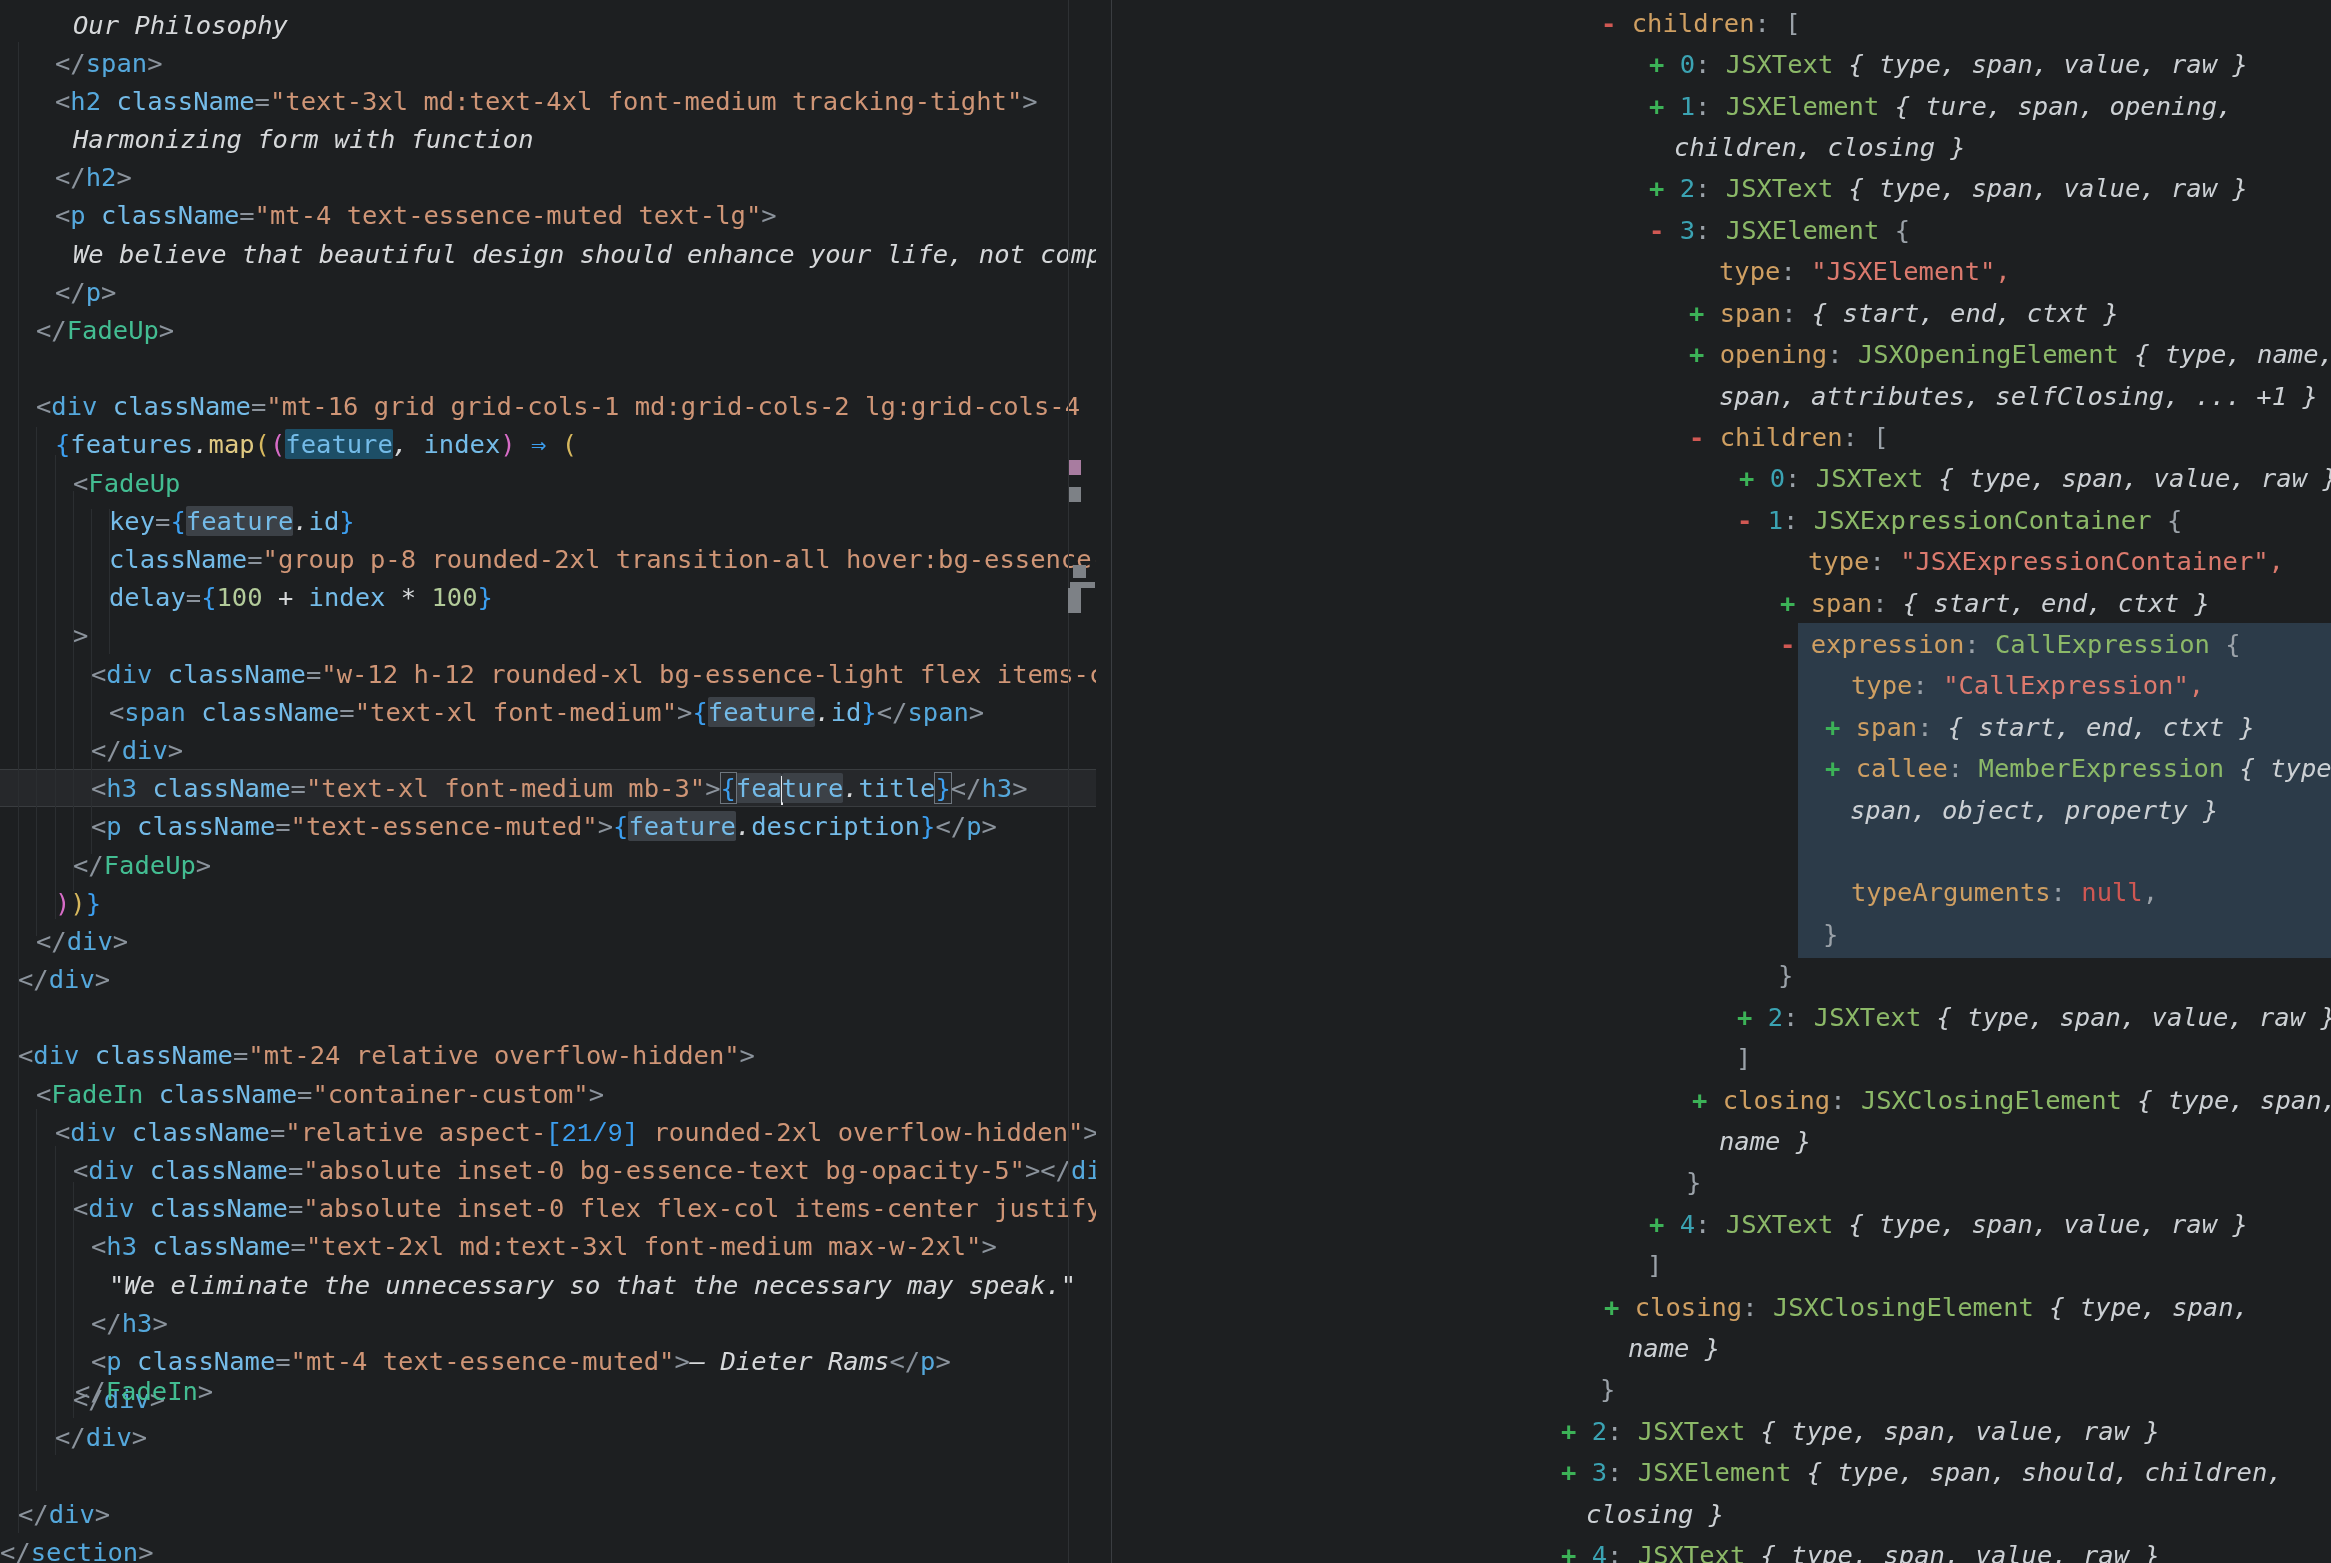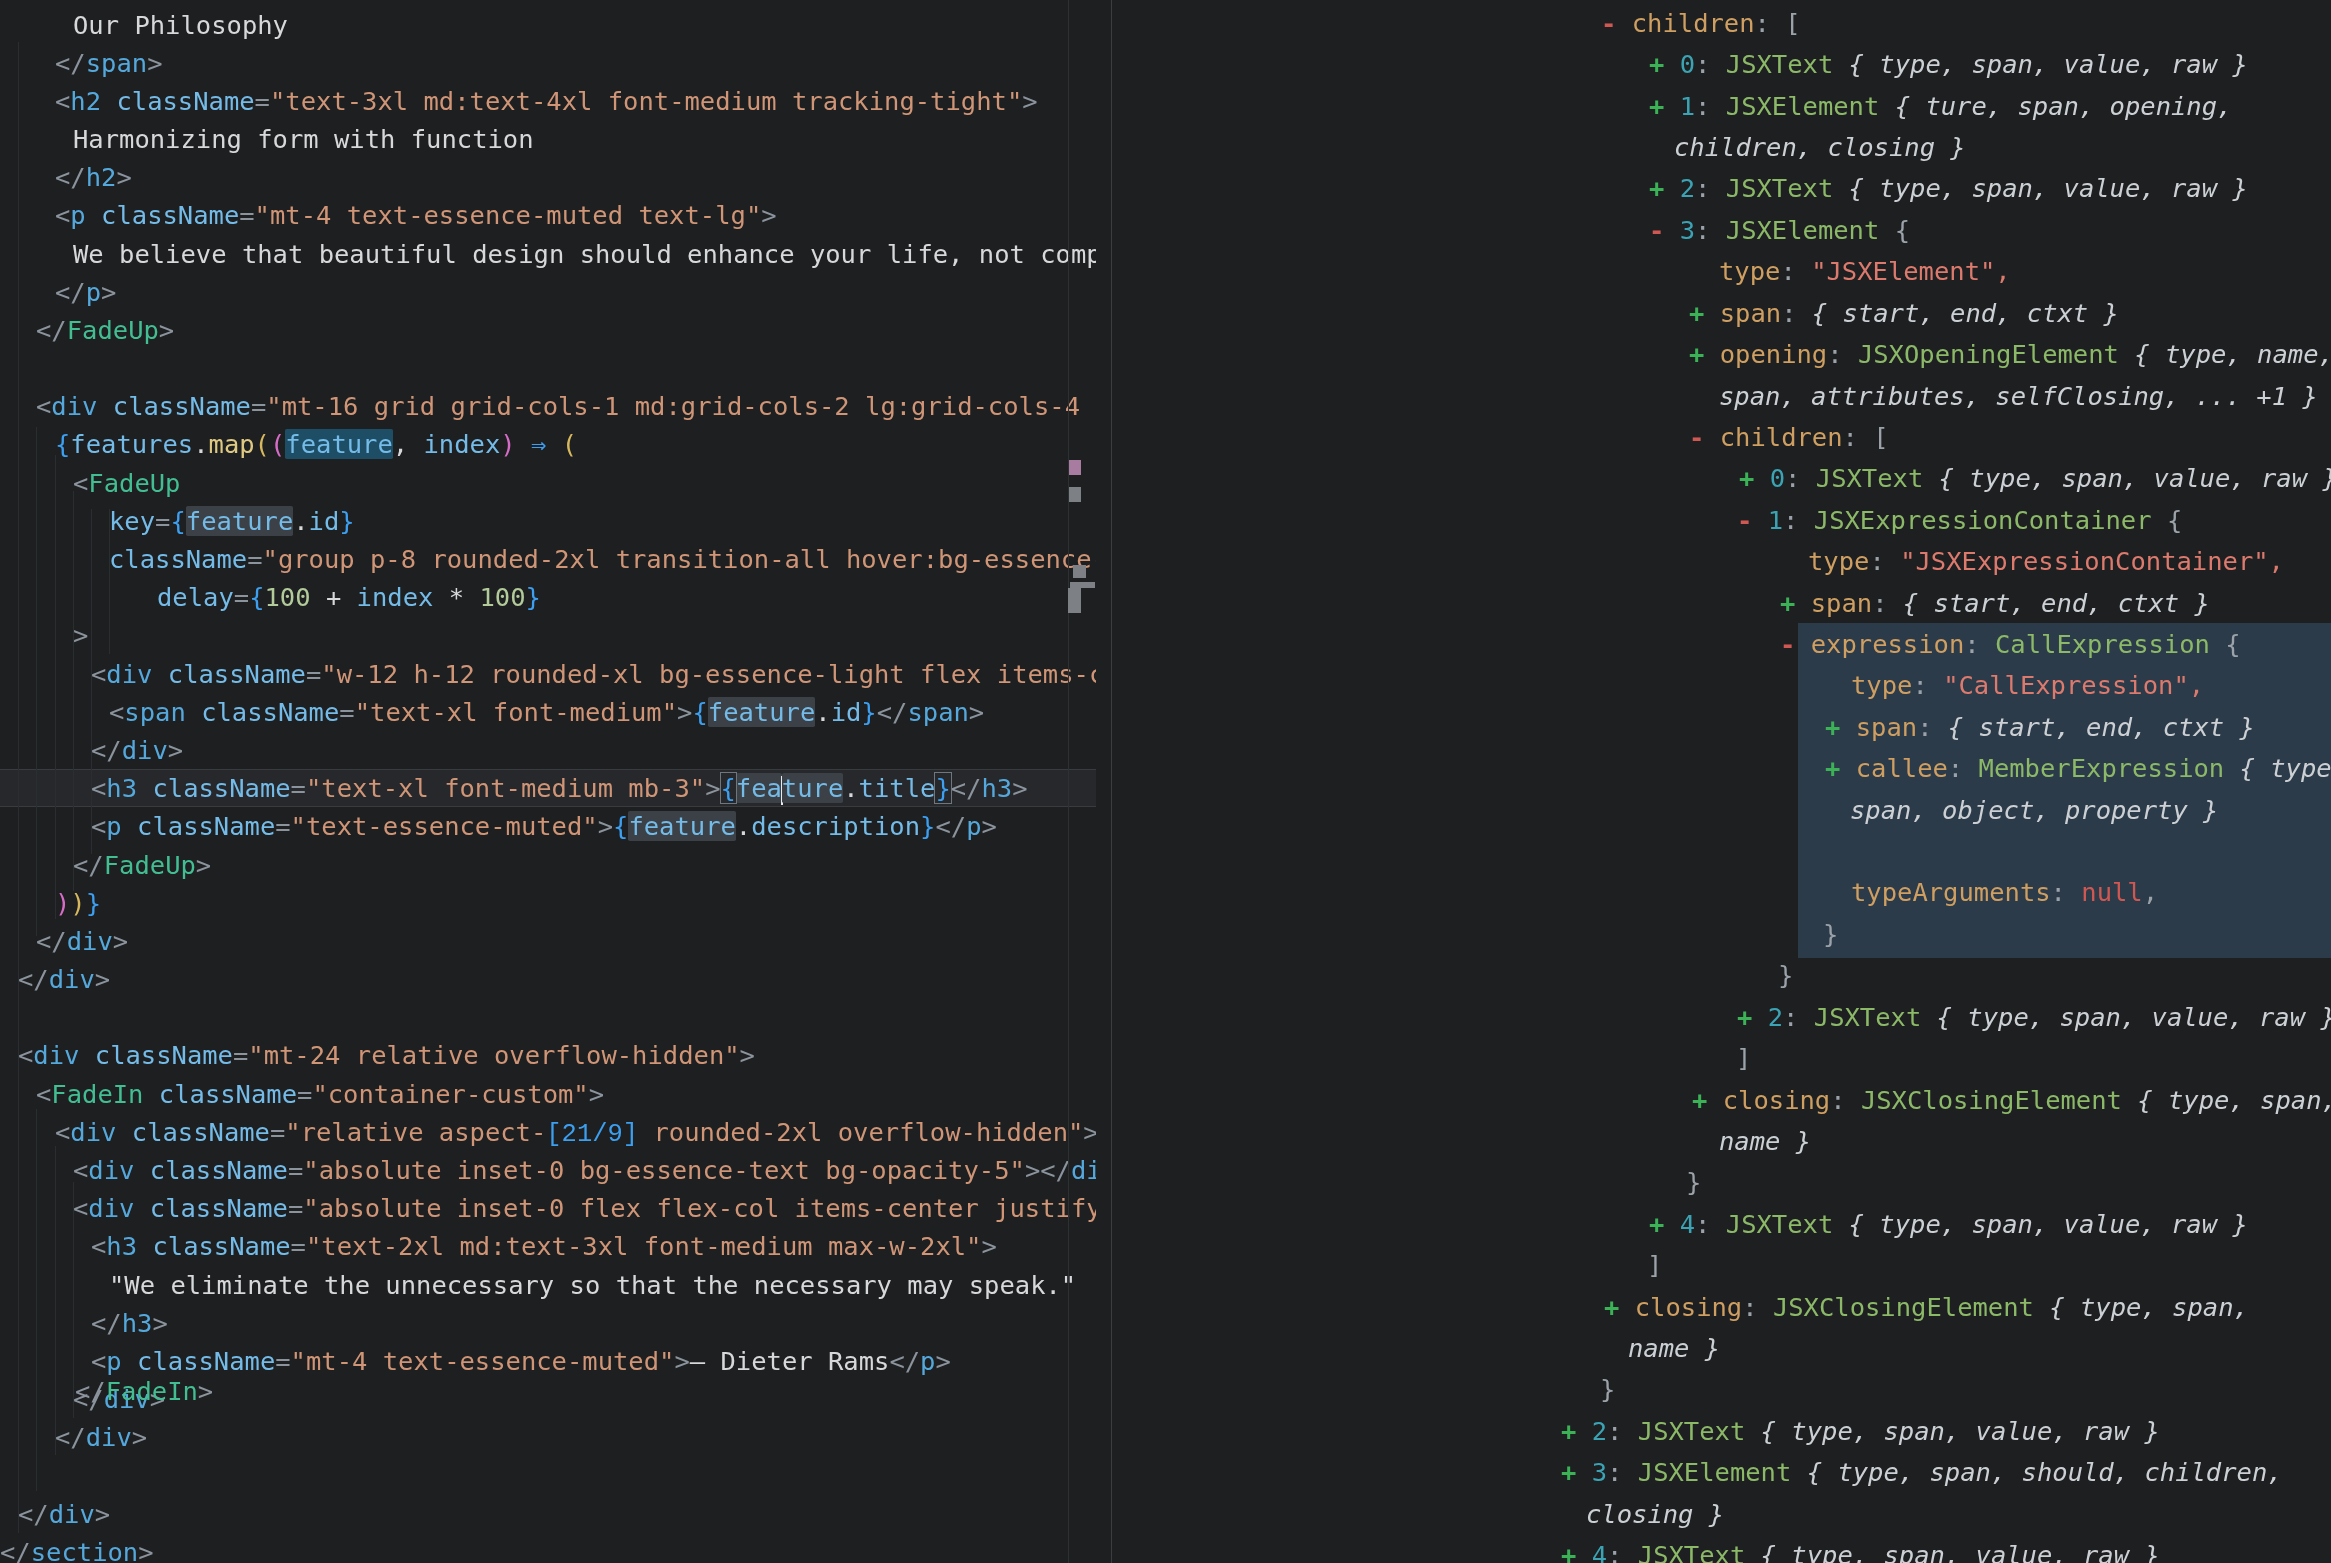--- a/index.html
+++ b/index.html
@@ -19,21 +19,21 @@
   #editor{position:absolute;left:0;top:0;width:1096px;height:1564px;overflow:hidden;}
   #editor .line{position:absolute;height:38px;line-height:38px;font-size:25.5px;
     white-space:pre;color:var(--tx);}
   #current-line{position:absolute;left:0;width:1096px;height:38px;
     background:var(--cur-line-bg);border-top:0.9px solid var(--cur-line-bd);
     border-bottom:0.9px solid var(--cur-line-bd);box-sizing:border-box;}
   .guide{position:absolute;width:0.9px;background:var(--guide);}
   
   .k-pn{color:var(--pn);} .k-tg{color:var(--tg);} .k-cp{color:var(--cp);}
   .k-at{color:var(--at);} .k-st{color:var(--st);} .k-sb{color:var(--sb);font-family:Liberation Mono, monospace;}
-  .k-tx{color:var(--tx);} .k-fn{color:var(--fn);margin-top:24px;} .k-nm{color:var(--nm);}
+  .k-tx{color:var(--tx);font-style:italic;} .k-fn{color:var(--fn);margin-top:24px;} .k-nm{color:var(--nm);}
   .k-bb{color:var(--bb);} .k-by{color:var(--by);} .k-bp{color:var(--bp);}
   .k-wg{color:var(--at);background:var(--wg);border-radius:1.8px;}
   .k-wb{color:var(--at);background:var(--wb);border-radius:1.8px;}
   .k-bm{color:var(--bb);outline:0.9px solid #6e767e;outline-offset:-0.9px;}
   .k-cur{display:inline-block;width:2.7px;height:29px;background:var(--caret);
     vertical-align:middle;margin:0 -1.4px;}
   
   #ruler-line{position:absolute;top:0;left:1068px;width:0.9px;height:1564px;background:var(--divider2);}
   #panel-divider{position:absolute;top:0;left:1111px;width:0.9px;height:1564px;background:var(--divider);}
   .mark{position:absolute;}
@@ -72,21 +72,21 @@
         <div class="line" style="top: 196px; left: 55px;"><span class="k-pn">&lt;</span><span class="k-tg">p</span><span class="k-tx"> </span><span class="k-at">className</span><span class="k-pn">=</span><span class="k-st">"mt-4 text-essence-muted text-lg"</span><span class="k-pn">&gt;</span></div>
         <div class="line" style="top: 235px; left: 73px;"><span class="k-tx">We believe that beautiful design should enhance your life, not complicate it.</span></div>
         <div class="line" style="top: 273px; left: 55px;"><span class="k-pn">&lt;/</span><span class="k-tg">p</span><span class="k-pn">&gt;</span></div>
         <div class="line" style="top: 311px; left: 36px;"><span class="k-pn">&lt;/</span><span class="k-cp">FadeUp</span><span class="k-pn">&gt;</span></div>
         <div class="line" style="top: 349px; left: 36px;"></div>
         <div class="line" style="top: 387px; left: 36px;"><span class="k-pn">&lt;</span><span class="k-tg">div</span><span class="k-tx"> </span><span class="k-at">className</span><span class="k-pn">=</span><span class="k-st">"mt-16 grid grid-cols-1 md:grid-cols-2 lg:grid-cols-4 gap-8"</span></div>
         <div class="line" style="top: 425px; left: 55px;"><span class="k-bb">{</span><span class="k-at">features</span><span class="k-tx">.</span><span class="k-fn">map</span><span class="k-by">(</span><span class="k-bp">(</span><span class="k-wb">feature</span><span class="k-tx">, </span><span class="k-at">index</span><span class="k-bp">)</span><span class="k-bb"> ⇒ </span><span class="k-by">(</span></div>
         <div class="line" style="top: 464px; left: 73px;"><span class="k-pn">&lt;</span><span class="k-cp">FadeUp</span></div>
         <div class="line" style="top: 502px; left: 109px;"><span class="k-at">key</span><span class="k-pn">=</span><span class="k-bb">{</span><span class="k-wg">feature</span><span class="k-tx">.</span><span class="k-at">id</span><span class="k-bb">}</span></div>
         <div class="line" style="top: 540px; left: 109px;"><span class="k-at">className</span><span class="k-pn">=</span><span class="k-st">"group p-8 rounded-2xl transition-all hover:bg-essence-light/50"</span></div>
-        <div class="line" style="top: 578px; left: 109px; padding-left: 48px;"><span class="k-at">delay</span><span class="k-pn">=</span><span class="k-bb">{</span><span class="k-nm">100</span><span class="k-tx"> + </span><span class="k-at">index</span><span class="k-tx"> * </span><span class="k-nm">100</span><span class="k-bb">}</span></div>
+        <div class="line" style="top: 578px; left: 109px;"><span class="k-at">delay</span><span class="k-pn">=</span><span class="k-bb">{</span><span class="k-nm">100</span><span class="k-tx"> + </span><span class="k-at">index</span><span class="k-tx"> * </span><span class="k-nm">100</span><span class="k-bb">}</span></div>
         <div class="line" style="top: 616px; left: 73px;"><span class="k-pn">&gt;</span></div>
         <div class="line" style="top: 655px; left: 91px;"><span class="k-pn">&lt;</span><span class="k-tg">div</span><span class="k-tx"> </span><span class="k-at">className</span><span class="k-pn">=</span><span class="k-st">"w-12 h-12 rounded-xl bg-essence-light flex items-center justify-center mb-6"</span></div>
         <div class="line" style="top: 693px; left: 109px;"><span class="k-pn">&lt;</span><span class="k-tg">span</span><span class="k-tx"> </span><span class="k-at">className</span><span class="k-pn">=</span><span class="k-st">"text-xl font-medium"</span><span class="k-pn">&gt;</span><span class="k-bb">{</span><span class="k-wg">feature</span><span class="k-tx">.</span><span class="k-at">id</span><span class="k-bb">}</span><span class="k-pn">&lt;/</span><span class="k-tg">span</span><span class="k-pn">&gt;</span></div>
         <div class="line" style="top: 731px; left: 91px;"><span class="k-pn">&lt;/</span><span class="k-tg">div</span><span class="k-pn">&gt;</span></div>
         <div class="line" style="top: 769px; left: 91px;"><span class="k-pn">&lt;</span><span class="k-tg">h3</span><span class="k-tx"> </span><span class="k-at">className</span><span class="k-pn">=</span><span class="k-st">"text-xl font-medium mb-3"</span><span class="k-pn">&gt;</span><span class="k-bm">{</span><span class="k-wg">fea</span><span class="k-cur"></span><span class="k-wg">ture</span><span class="k-tx">.</span><span class="k-at">title</span><span class="k-bm">}</span><span class="k-pn">&lt;/</span><span class="k-tg">h3</span><span class="k-pn">&gt;</span></div>
         <div class="line" style="top: 807px; left: 91px;"><span class="k-pn">&lt;</span><span class="k-tg">p</span><span class="k-tx"> </span><span class="k-at">className</span><span class="k-pn">=</span><span class="k-st">"text-essence-muted"</span><span class="k-pn">&gt;</span><span class="k-bb">{</span><span class="k-wg">feature</span><span class="k-tx">.</span><span class="k-at">description</span><span class="k-bb">}</span><span class="k-pn">&lt;/</span><span class="k-tg">p</span><span class="k-pn">&gt;</span></div>
         <div class="line" style="top: 846px; left: 73px;"><span class="k-pn">&lt;/</span><span class="k-cp">FadeUp</span><span class="k-pn">&gt;</span></div>
         <div class="line" style="top: 884px; left: 55px;"><span class="k-bp">)</span><span class="k-by">)</span><span class="k-bb">}</span></div>
         <div class="line" style="top: 922px; left: 36px;"><span class="k-pn">&lt;/</span><span class="k-tg">div</span><span class="k-pn">&gt;</span></div>
         <div class="line" style="top: 960px; left: 18px;"><span class="k-pn">&lt;/</span><span class="k-tg">div</span><span class="k-pn">&gt;</span></div>

